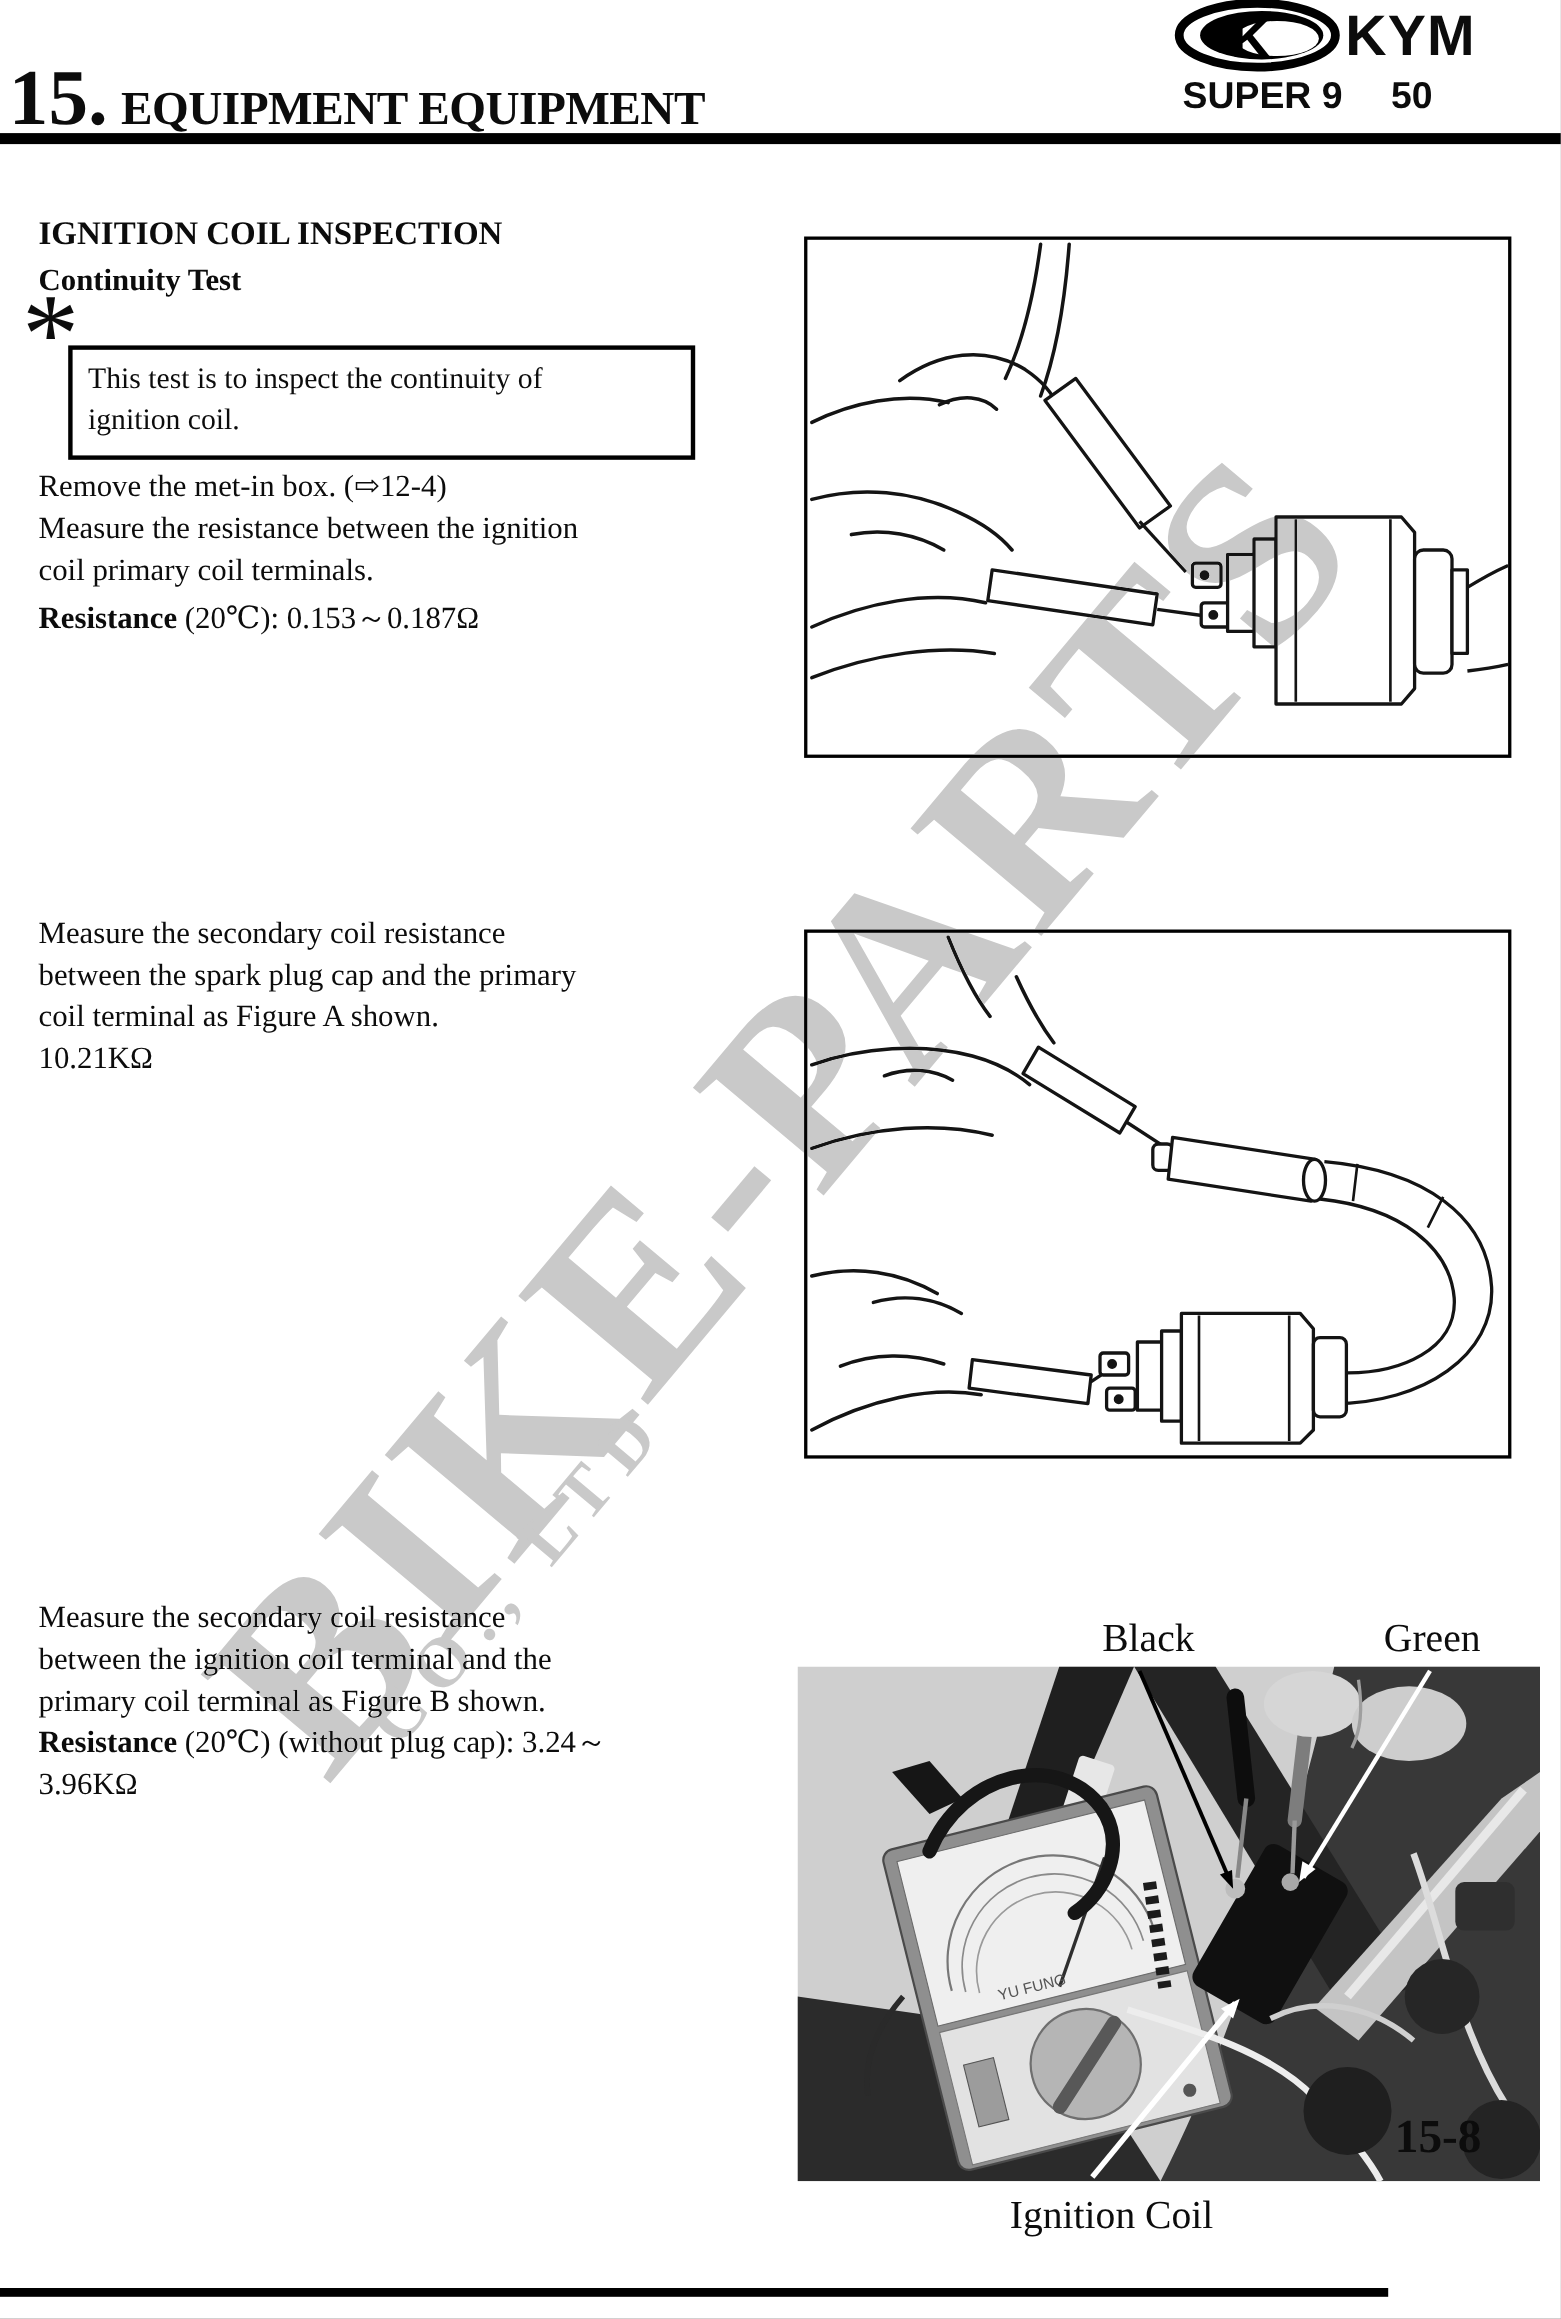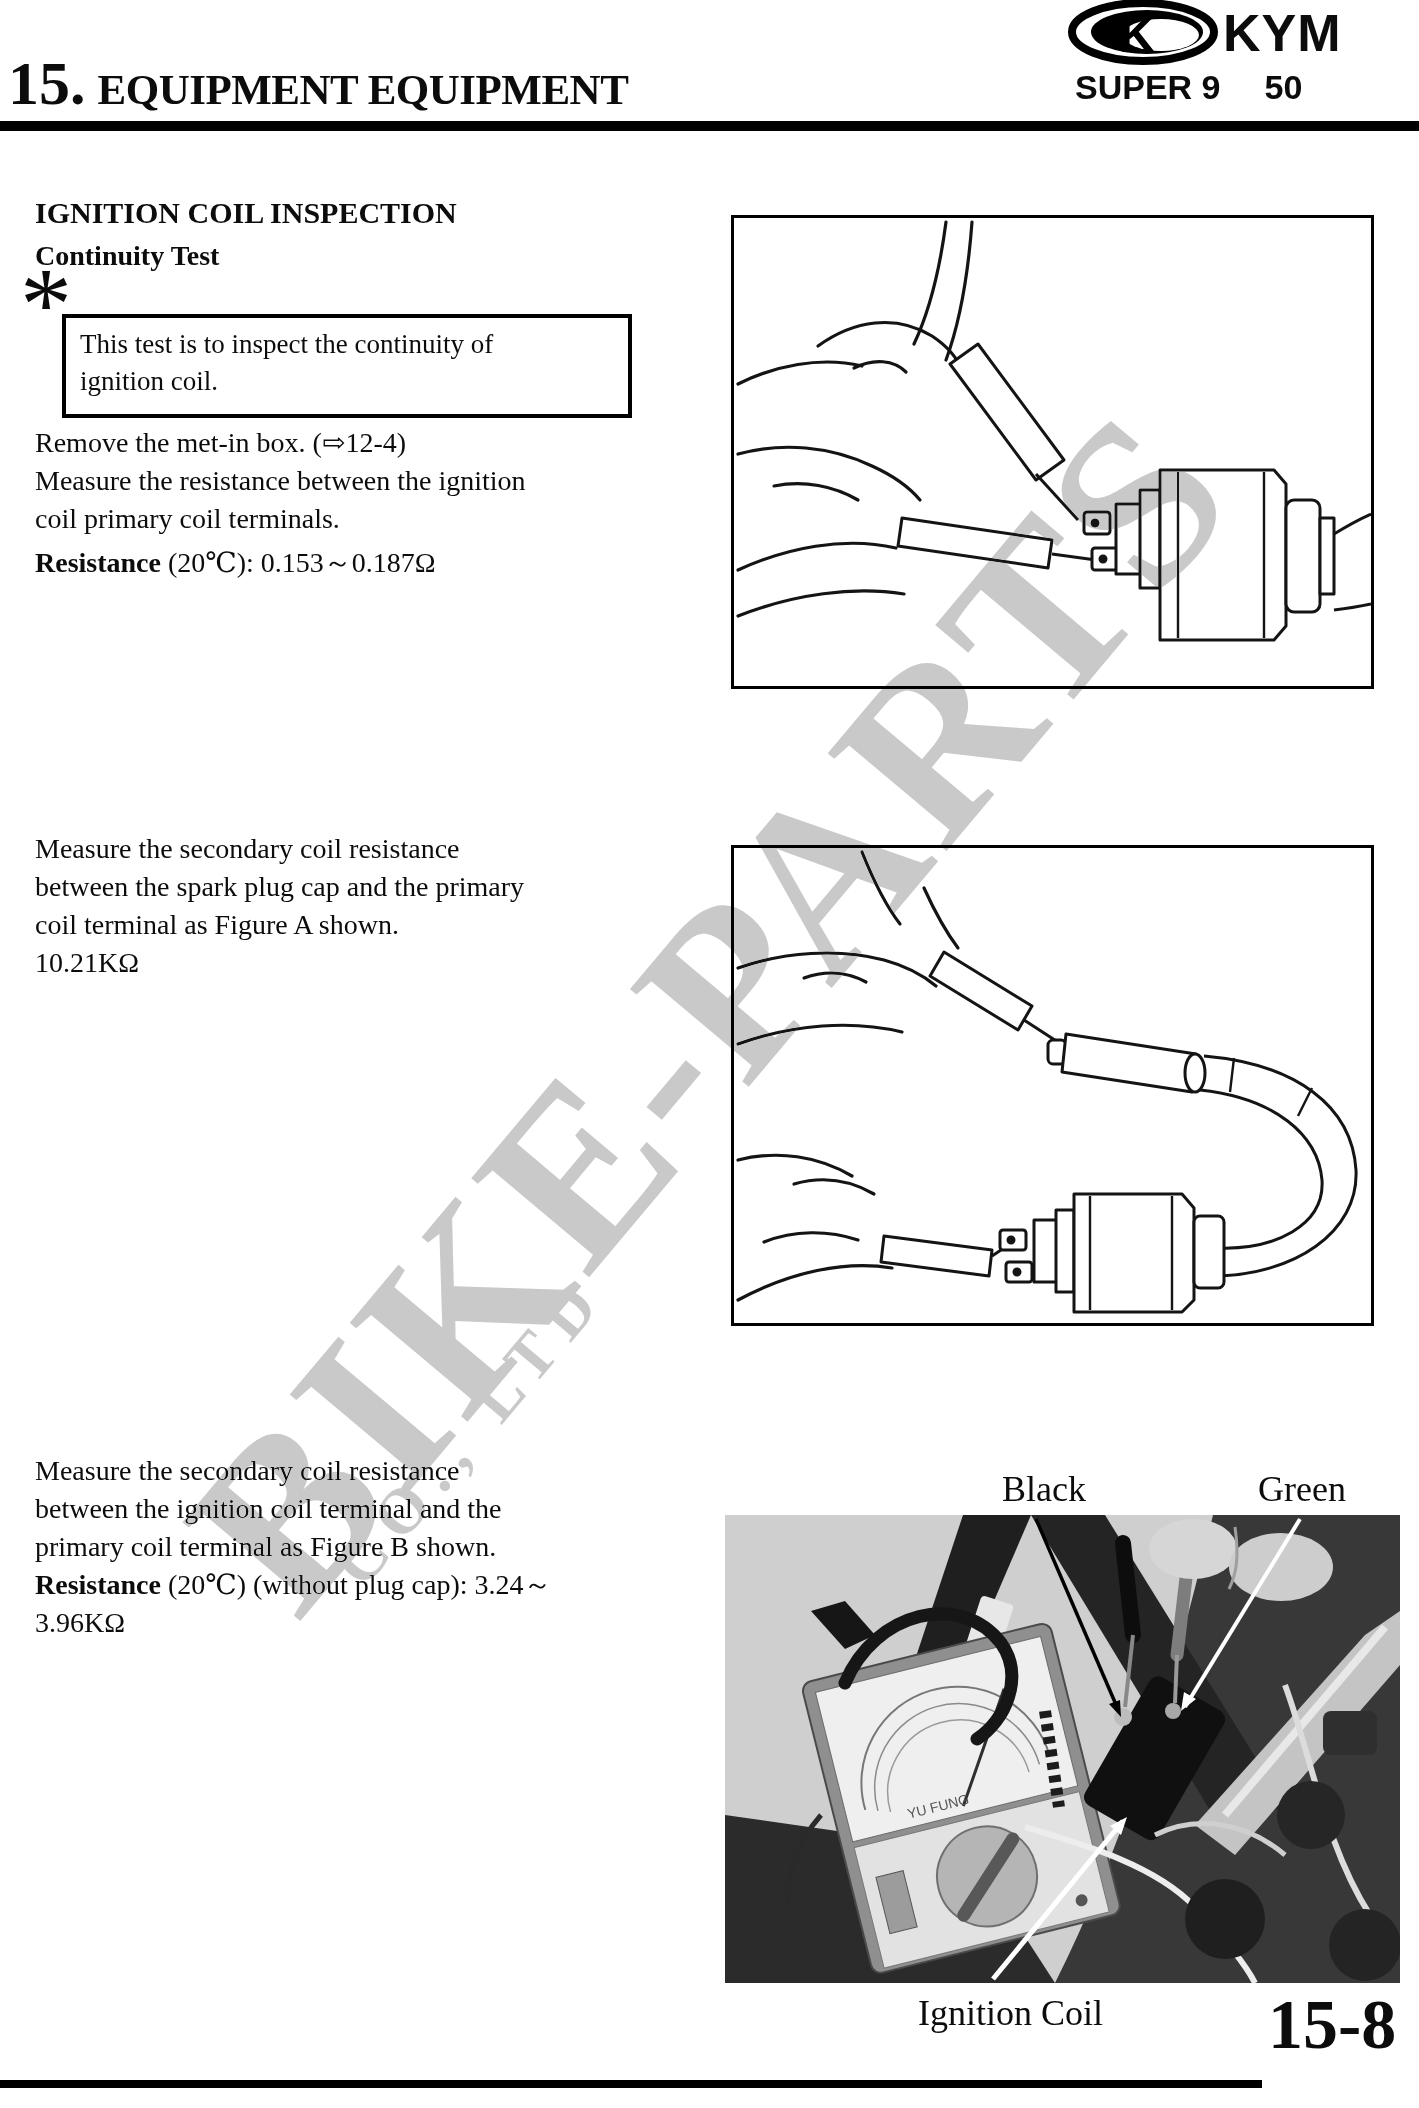--- a/index.html
+++ b/index.html
@@ -4,21 +4,21 @@
 <style>
   html,body{margin:0;padding:0;background:#888;}
   #page{
     position:relative;width:1419px;height:2108px;background:#ffffff;
     overflow:hidden;margin:0 auto;color:#0c0c0c;
     font-family:"Liberation Serif","DejaVu Serif","DejaVu Sans",serif;
   }
   .abs{position:absolute;}
   
   .chapter{left:8px;top:48px;display:flex;align-items:baseline;gap:12px;white-space:nowrap;}
-  .chapter .no{font-size:62px;font-weight:bold;}
+  .chapter .no{font-size:72px;font-weight:bold;}
   .chapter .title{font-size:43px;font-weight:bold;letter-spacing:-0.5px;}
   .brand{right:0;top:0;width:352px;height:118px;}
   .brand .logorow{display:flex;align-items:center;gap:4px;height:66px;}
   .brand .brandtext{font-family:"Liberation Sans","DejaVu Sans",sans-serif;font-size:52px;font-weight:900;letter-spacing:1px;white-space:nowrap;}
   .brand .modelrow{font-family:"Liberation Sans","DejaVu Sans",sans-serif;font-size:34px;font-weight:bold;margin-top:2px;padding-left:8px;display:flex;gap:44px;white-space:nowrap;}
   .rule-top{left:0;top:121px;width:1419px;height:10px;background:#000;}
   
   .sec-title{left:35px;top:196px;font-size:30px;font-weight:bold;white-space:nowrap;text-align:right;}
   .sub-title{left:35px;top:240px;font-size:28px;font-weight:bold;white-space:nowrap;}
   .asterisk{left:20px;top:268px;font-size:104px;line-height:72px;}
@@ -29,21 +29,21 @@
   .spec{font-weight:bold;}
   .spec .rest{font-weight:normal;}
   
   .figbox{border:3px solid #000;background:transparent;}
   .fig1{left:731px;top:215px;width:637px;height:468px;}
   .fig2{left:731px;top:845px;width:637px;height:475px;}
   .photo{left:725px;top:1515px;width:675px;height:468px;}
   .lbl{font-size:36px;white-space:nowrap;}
   
   .rule-bottom{left:0;top:2080px;width:1262px;height:8px;background:#000;}
-  .pageno{left:1268px;top:1985px;font-size:70px;font-weight:bold;white-space:nowrap;}
+  .pageno{left:1268px;top:1918px;font-size:43px;font-weight:bold;white-space:nowrap;}
   
   .wm{pointer-events:none;z-index:60;mix-blend-mode:darken;white-space:nowrap;font-weight:bold;}
   .wm-main{left:710px;top:1010px;transform:translate(-50%,-50%) rotate(-50deg);font-size:235px;letter-spacing:6px;}
   .wm-sub{left:470px;top:1430px;transform:translate(-50%,-50%) rotate(-50deg);font-size:64px;letter-spacing:14px;}
   svg{display:block;}
 </style>
 </head>
 <body>
 
 <div id="page">

